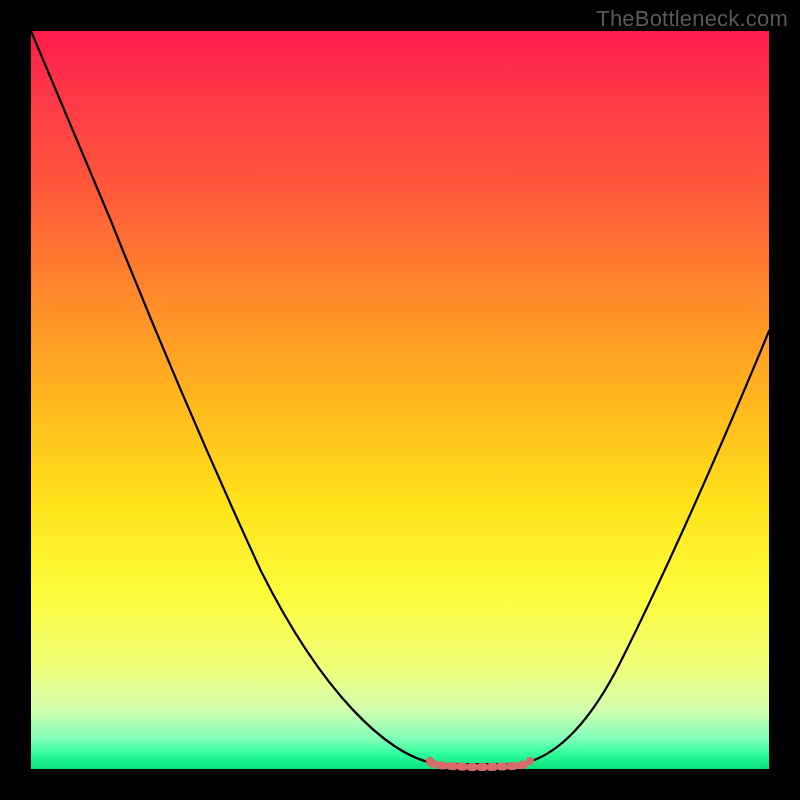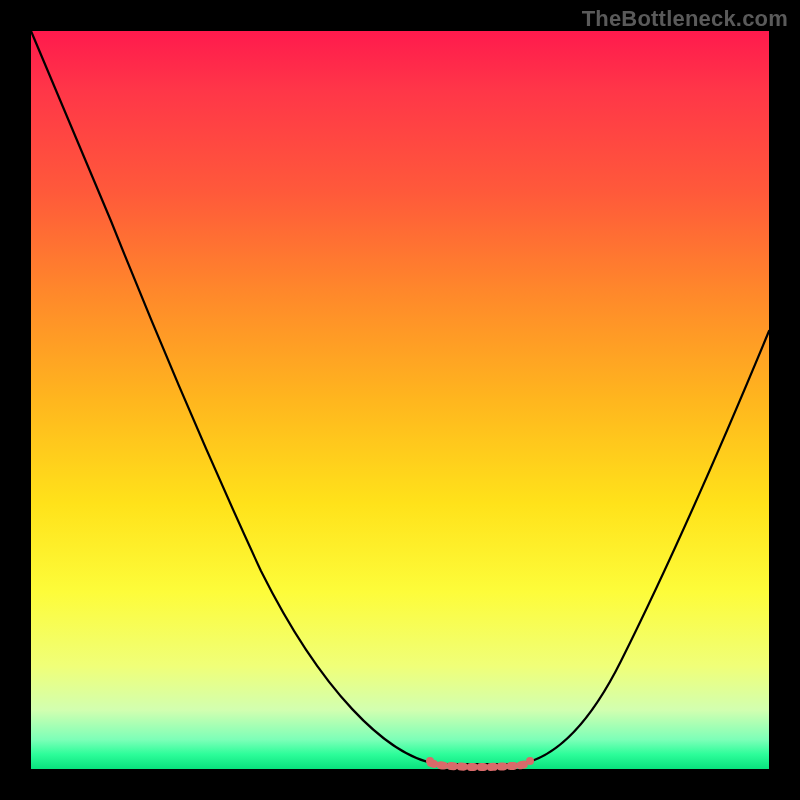--- a/index.html
+++ b/index.html
@@ -40,21 +40,21 @@
       #08e27d 100%
     );
   }
   .watermark {
     position: absolute;
     top: 6px;
     right: 12px;
     color: #5a5a5a;
     font-size: 22px;
     letter-spacing: 0.2px;
-    font-weight: 700;
+    font-weight: 400;
     user-select: none;
   }
   svg.curve {
     position: absolute;
     left: 0;
     top: 0;
     width: 738px;
     height: 738px;
     overflow: visible;
   }

